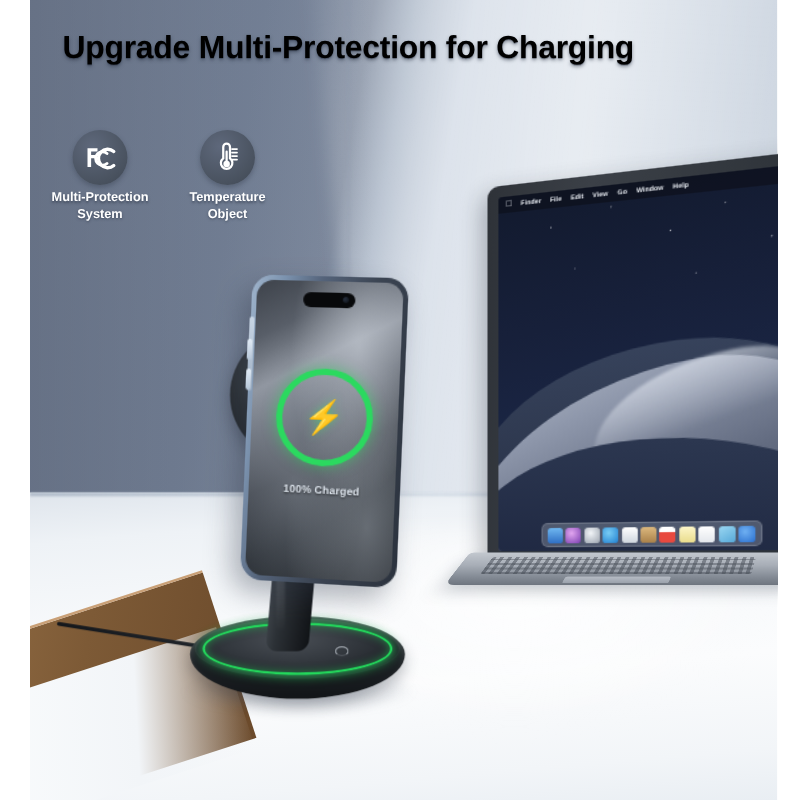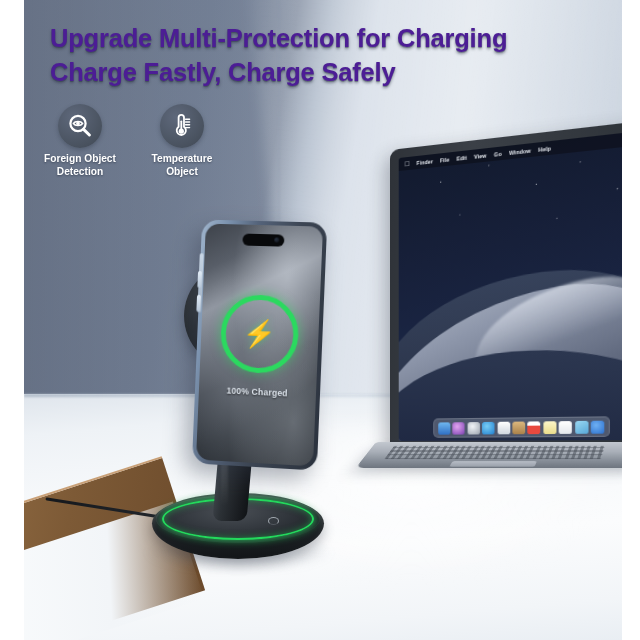--- a/index.html
+++ b/index.html
@@ -95,21 +95,21 @@
     transform-origin:left bottom;
   }
 
   
   .headline{
     position:absolute; left:26px; top:22px; z-index:40;
     width:470px;
   }
   .headline-line{
     display:block;
-    color:#4c1d95;
+    color:#000000;
     font-size:25.5px;
     font-weight:bold;
     line-height:1.32;
     letter-spacing:-.2px;
     text-shadow:
        0 2px 3px rgba(40,50,66,.55),
        0 1px 0 rgba(40,50,66,.35);
   }
 
   
@@ -469,40 +469,38 @@
           <div class="island"></div>
           <div class="chg-ring"></div>
           <div class="bolt">⚡</div>
           <div class="chg-text">100% Charged</div>
         </div>
       </div>
     </div>
 
     <div class="headline">
       <span class="headline-line">Upgrade Multi-Protection for Charging</span>
-      <span class="headline-line">Charge Fastly, Charge Safely</span>
     </div>
 
     <div class="features">
-
 
       <div class="feature">
         <div class="feature-badge">
-          <svg width="26" height="26" viewBox="0 0 26 26" fill="none">
-            <circle cx="11" cy="10.5" r="7.6" stroke="#fff" stroke-width="2.2" fill="none"></circle>
-            <path d="M16.6 16.4 22.4 22" stroke="#fff" stroke-width="3" stroke-linecap="round"></path>
-            <path d="M6.4 10.5c1.6-2.6 7.6-2.6 9.2 0-1.6 2.6-7.6 2.6-9.2 0z" stroke="#fff" stroke-width="1.5" fill="none"></path>
-            <circle cx="11" cy="10.5" r="1.8" fill="#fff"></circle>
+          <svg width="26" height="22" viewBox="0 0 26 22" fill="none">
+            <path d="M3 3.5h8v2.6H5.9v2.8h4.5v2.6H5.9v7H3z" fill="#fff"></path>
+            <path d="M24 6.2a7.4 7.4 0 1 0 0 11.2" stroke="#fff" stroke-width="2.7" fill="none" stroke-linecap="round"></path>
+            <path d="M18.6 7.8a5.4 5.4 0 1 0 0 8" stroke="#fff" stroke-width="2.4" fill="none" stroke-linecap="round"></path>
           </svg>
         </div>
         <div class="feature-label">
-          <span>Foreign Object</span><br>
-          <span>Detection</span>
+          <span>Multi-Protection</span><br>
+          <span>System</span>
         </div>
       </div>
+
 
       <div class="feature">
         <div class="feature-badge">
           <svg width="26" height="26" viewBox="0 0 26 26" fill="none">
             <path d="M9.6 4.6a2.7 2.7 0 0 1 5.4 0v9.1a4.6 4.6 0 1 1-5.4 0z" stroke="#fff" stroke-width="1.8" fill="none"></path>
             <circle cx="12.3" cy="18.2" r="2.6" fill="#fff"></circle>
             <rect x="11.4" y="7.4" width="1.8" height="9.6" rx=".9" fill="#fff"></rect>
             <path d="M16.6 6.2h4M16.6 9h4M16.6 11.8h4M16.6 14.6h4" stroke="#fff" stroke-width="1.4" stroke-linecap="round"></path>
           </svg>
         </div>

